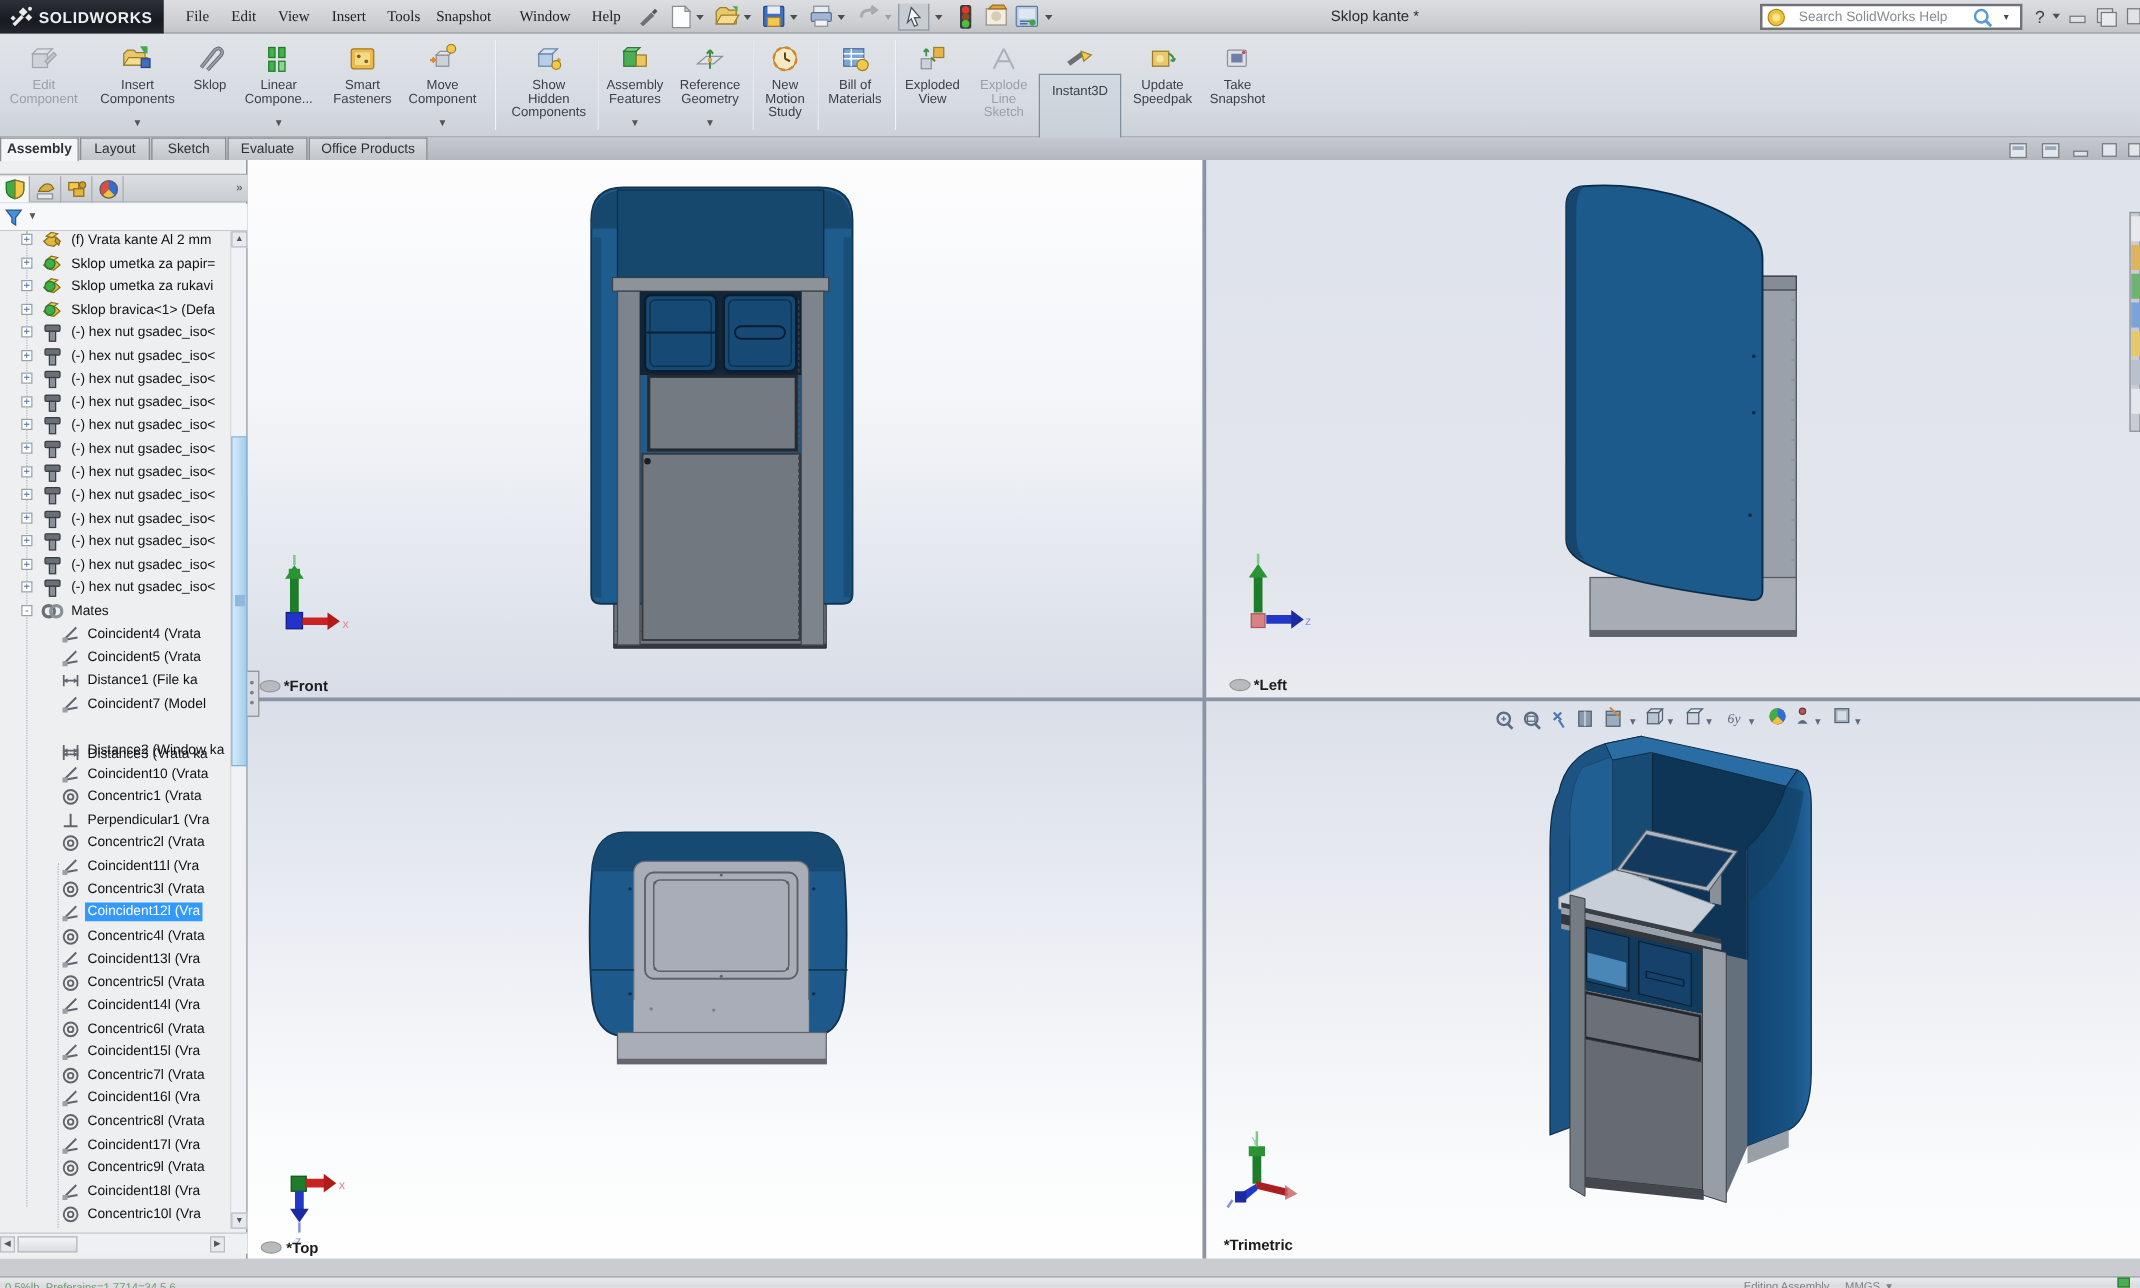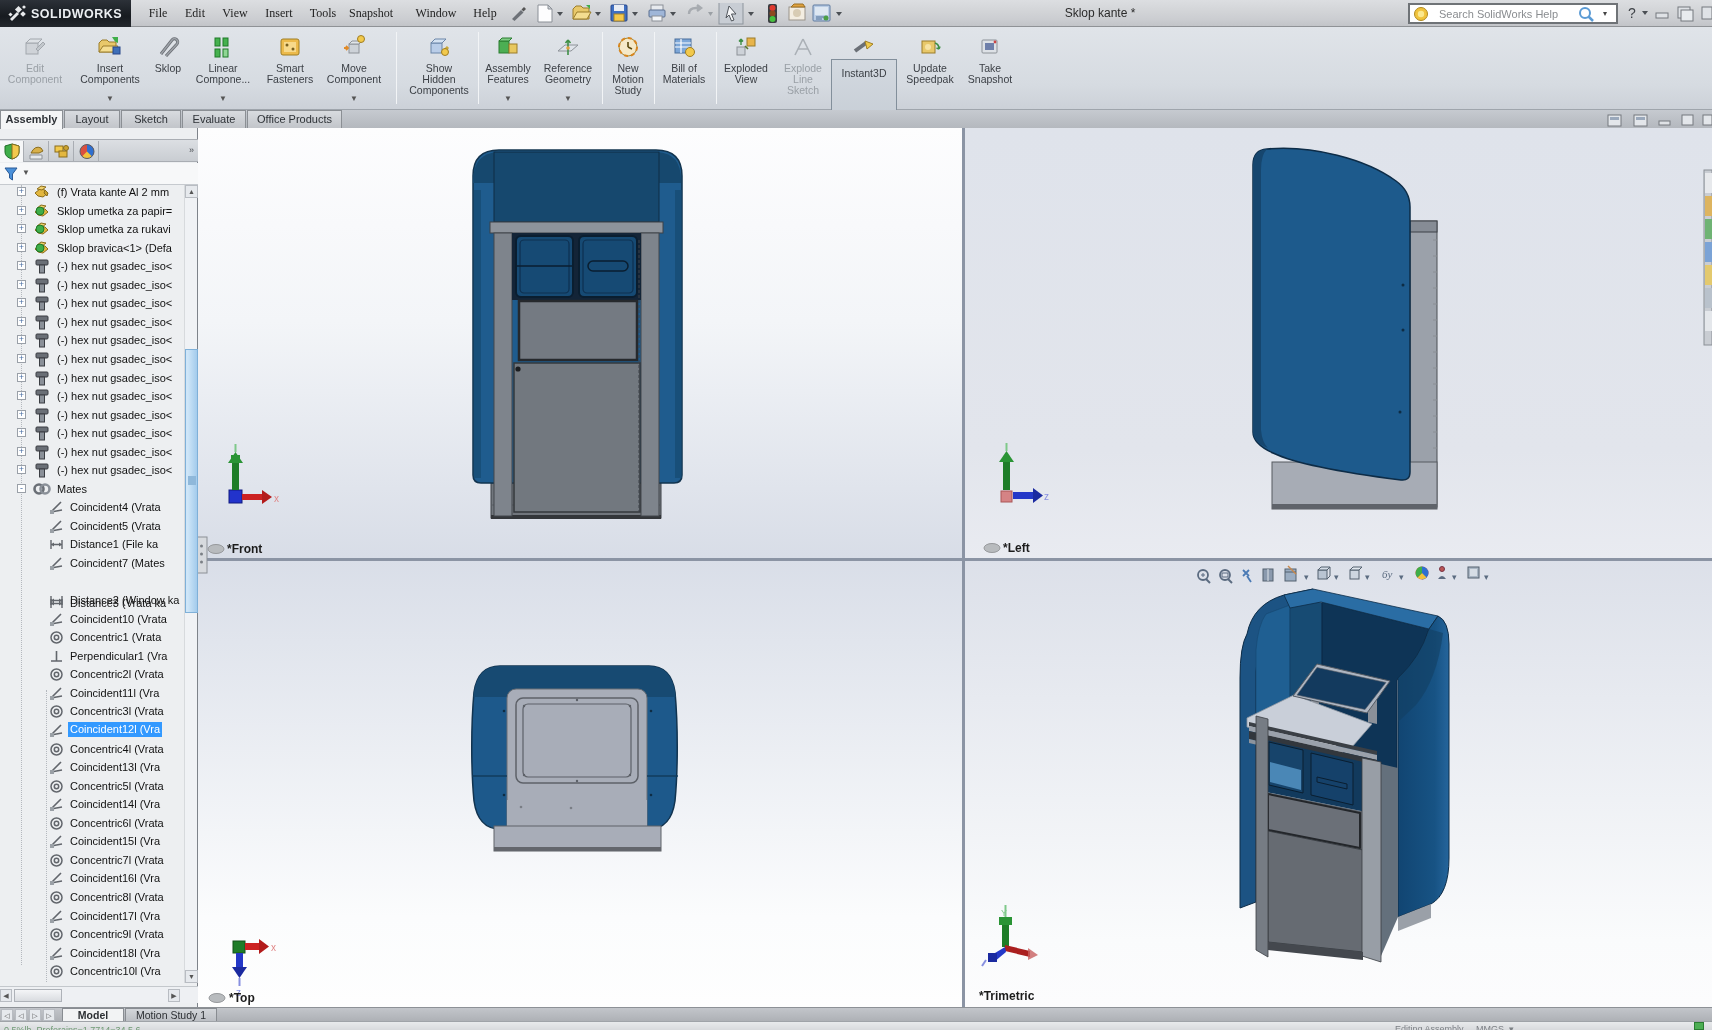--- a/index.html
+++ b/index.html
@@ -529,21 +529,21 @@
             <path d="M2 3 v9 M13 3 v9 M2 7.5 h11" stroke="#62666c" stroke-width="1.4"></path>
             <path d="M2 7.5 l3-2 v4 z M13 7.5 l-3-2 v4 z" fill="#62666c"></path>
           </svg>
           <span class="tx" style="left:70px">Distance1 (File ka</span>
         </div>
       <div class="trow" style="top:369.0px">
           <svg width="15" height="15" viewBox="0 0 15 15" style="position:absolute;left:49px;top:2px">
             <path d="M2 12 L12 2 M2 12 L13 10" stroke="#62666c" stroke-width="1.6"></path>
             <rect x="1" y="10" width="4" height="4" fill="#9aa0a6"></rect>
           </svg>
-          <span class="tx" style="left:70px">Coincident7 (Mates</span>
+          <span class="tx" style="left:70px">Coincident7 (Model</span>
         </div>
       <div class="trow" style="top:409px">
           <svg width="15" height="15" viewBox="0 0 15 15" style="position:absolute;left:49px;top:2px">
             <path d="M2 3 v9 M13 3 v9 M2 7.5 h11" stroke="#62666c" stroke-width="1.4"></path>
             <path d="M2 7.5 l3-2 v4 z M13 7.5 l-3-2 v4 z" fill="#62666c"></path>
           </svg>
           <span class="tx" style="left:70px">Distance3 (Vrata ka</span>
         </div>
       <div class="trow" style="top:406.1px">
           <svg width="15" height="15" viewBox="0 0 15 15" style="position:absolute;left:49px;top:2px">
@@ -1006,26 +1006,18 @@
   <svg class="abs" style="left:1600px;top:112px" width="112" height="18" viewBox="0 0 112 18">
     <rect x="8" y="3" width="13" height="11" fill="#e3e6ea" stroke="#75797e"></rect>
       <rect x="10" y="5" width="9" height="3" fill="#9aa8bb"></rect>
     <rect x="34" y="3" width="13" height="11" fill="#e3e6ea" stroke="#75797e"></rect>
       <rect x="36" y="5" width="9" height="3" fill="#9aa8bb"></rect>
     <rect x="59" y="9" width="11" height="4" fill="#dfe2e6" stroke="#75797e"></rect>
     <rect x="82" y="3" width="11" height="10" fill="#e3e6ea" stroke="#75797e"></rect>
     <rect x="103" y="3" width="9" height="10" fill="#e3e6ea" stroke="#75797e"></rect>
   </svg>
 
-  <div id="mtabs" class="abs">
-    <div class="harr" style="left:1px;top:1px;height:12px">◁</div>
-    <div class="harr" style="left:15px;top:1px;height:12px">◁</div>
-    <div class="harr" style="left:29px;top:1px;height:12px">▷</div>
-    <div class="harr" style="left:43px;top:1px;height:12px">▷</div>
-    <div class="mtab active" style="left:62px;width:62px">Model</div>
-    <div class="mtab" style="left:125px;width:92px">Motion Study 1</div>
-  </div>
   <div id="statusbar" class="abs">
     <span style="position:absolute;left:4px;top:3px;font-size:9px;color:#6f9a74">0.5%lb, Preferains=1,7714=34.5.6</span>
     <span style="position:absolute;left:1395px;top:2px;font-size:9px;color:#7d8186">Editing Assembly &nbsp;&nbsp;&nbsp; MMGS&nbsp;&nbsp;▾</span>
     <span style="position:absolute;left:1694px;top:0px;width:10px;height:8px;background:#4cae53;border:1px solid #2a7d31"></span>
   </div>
 </div>
 
 </body></html>

